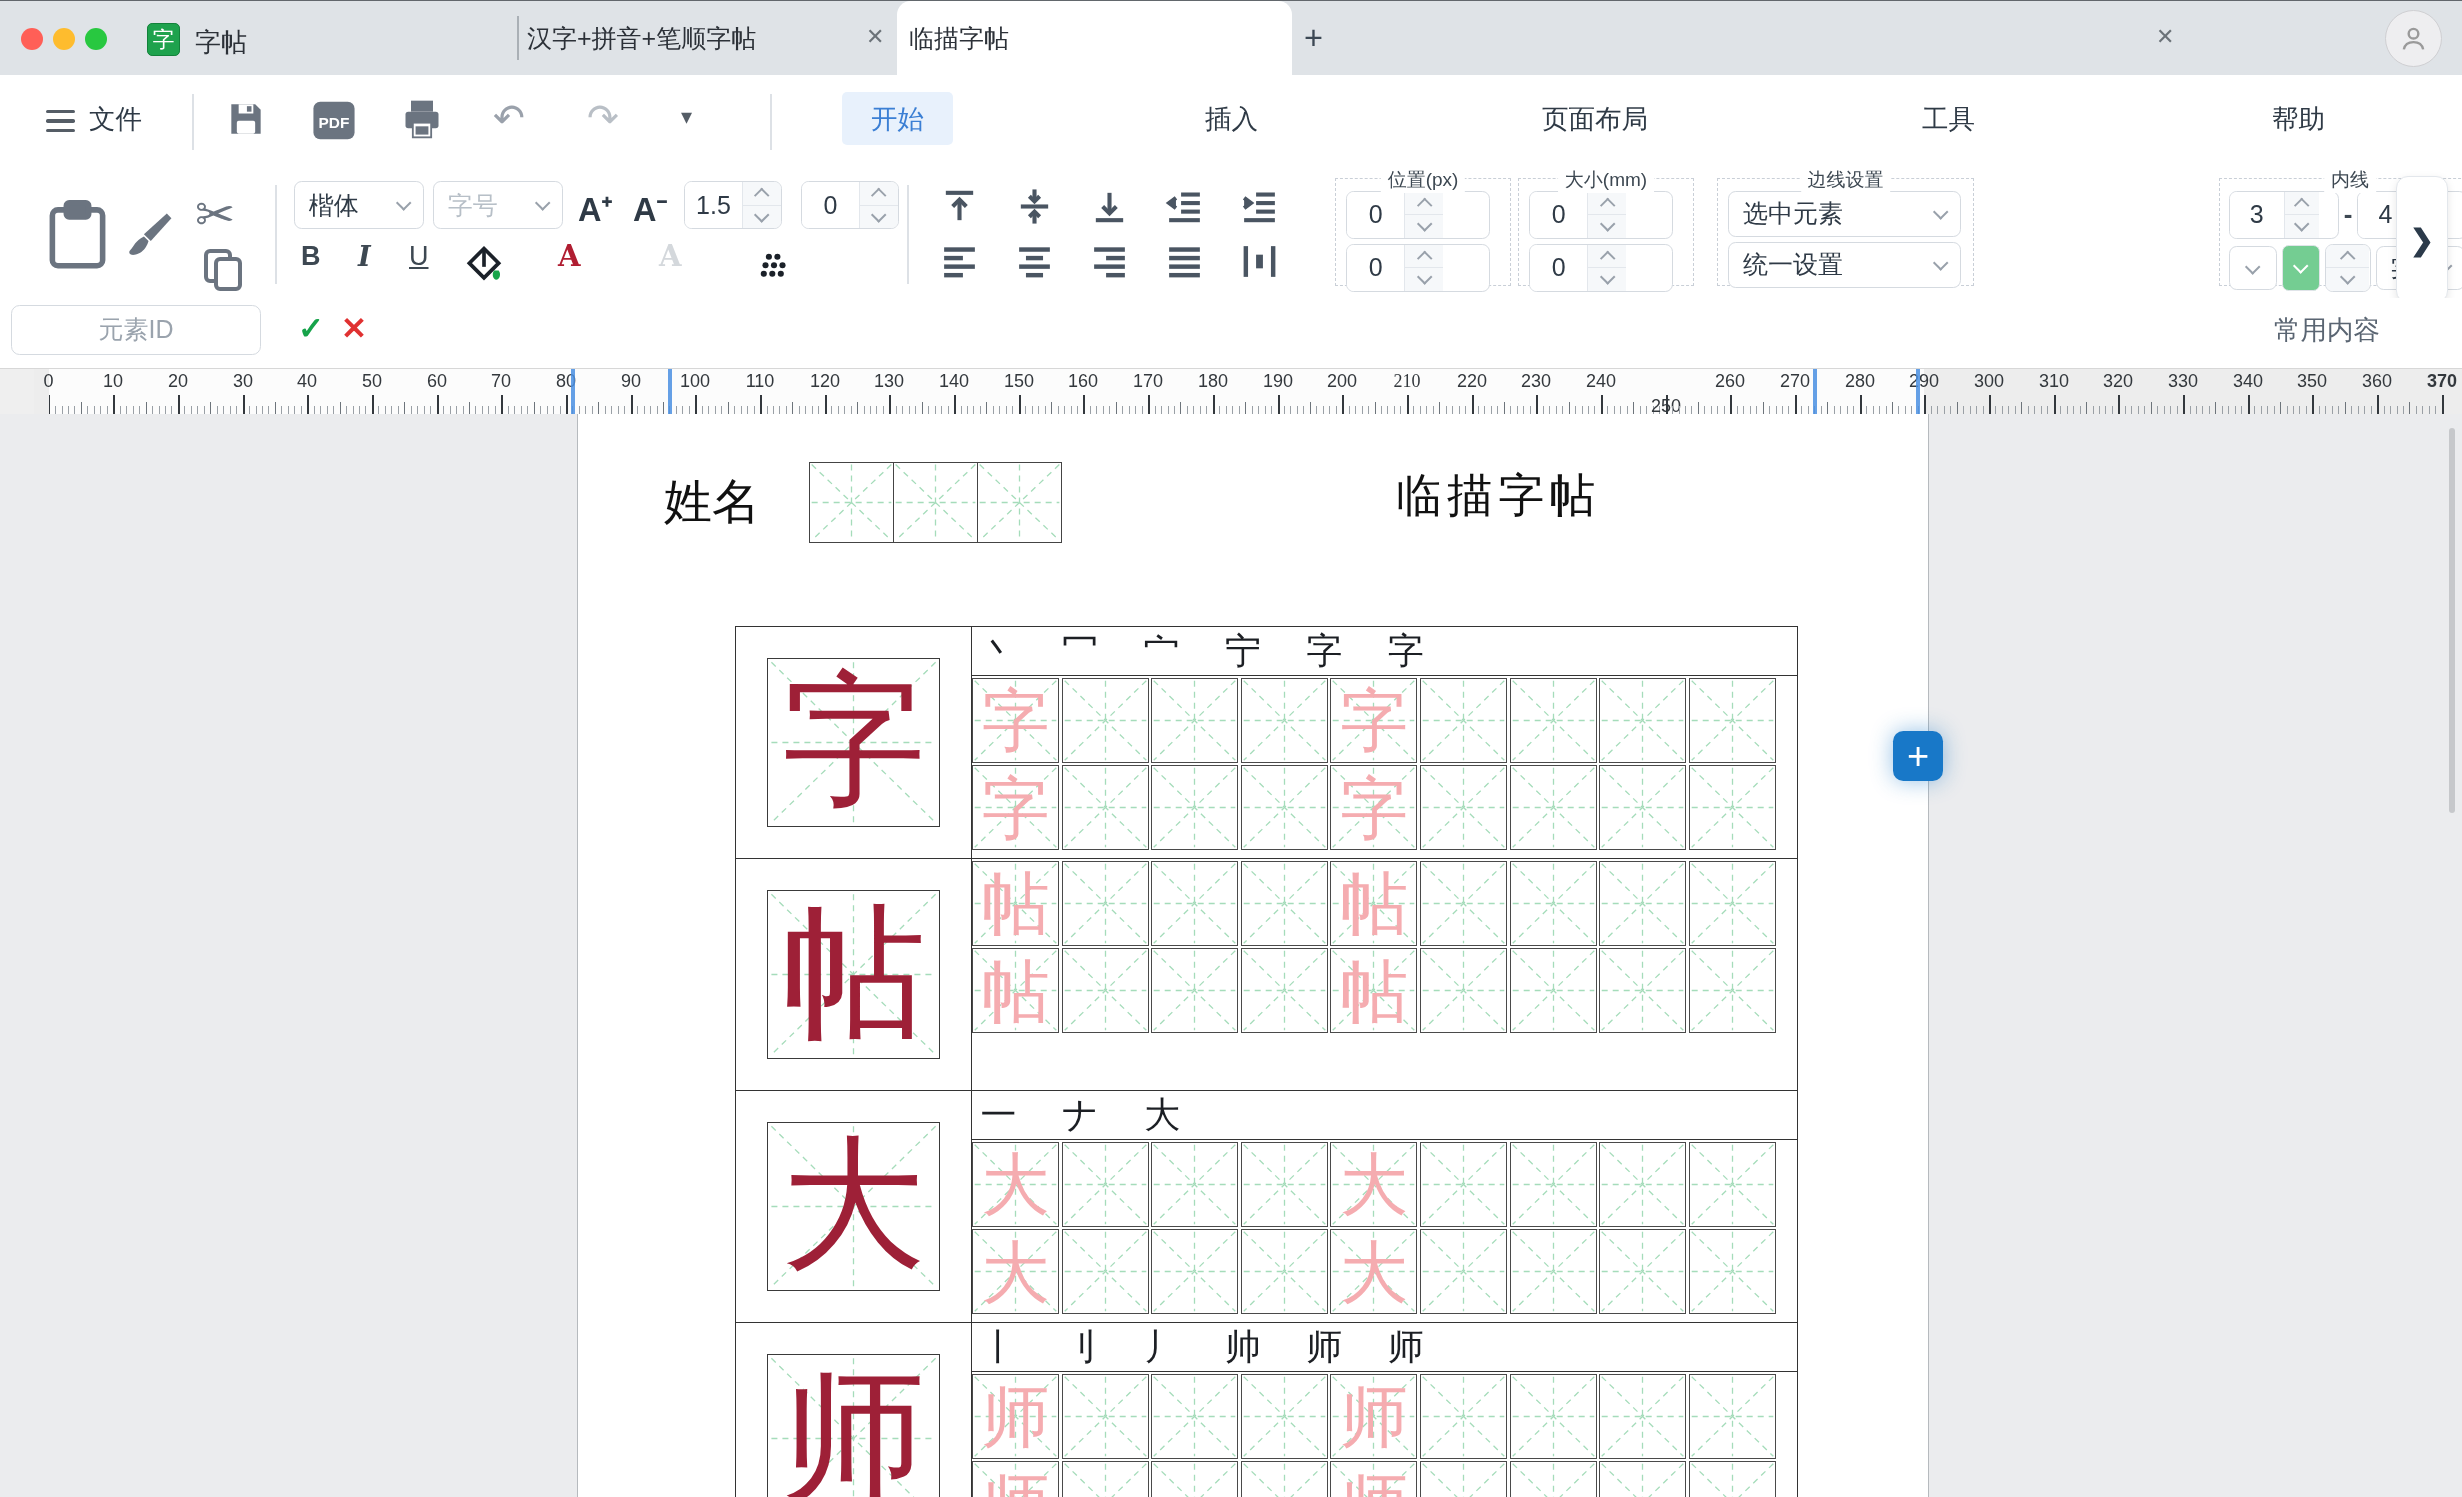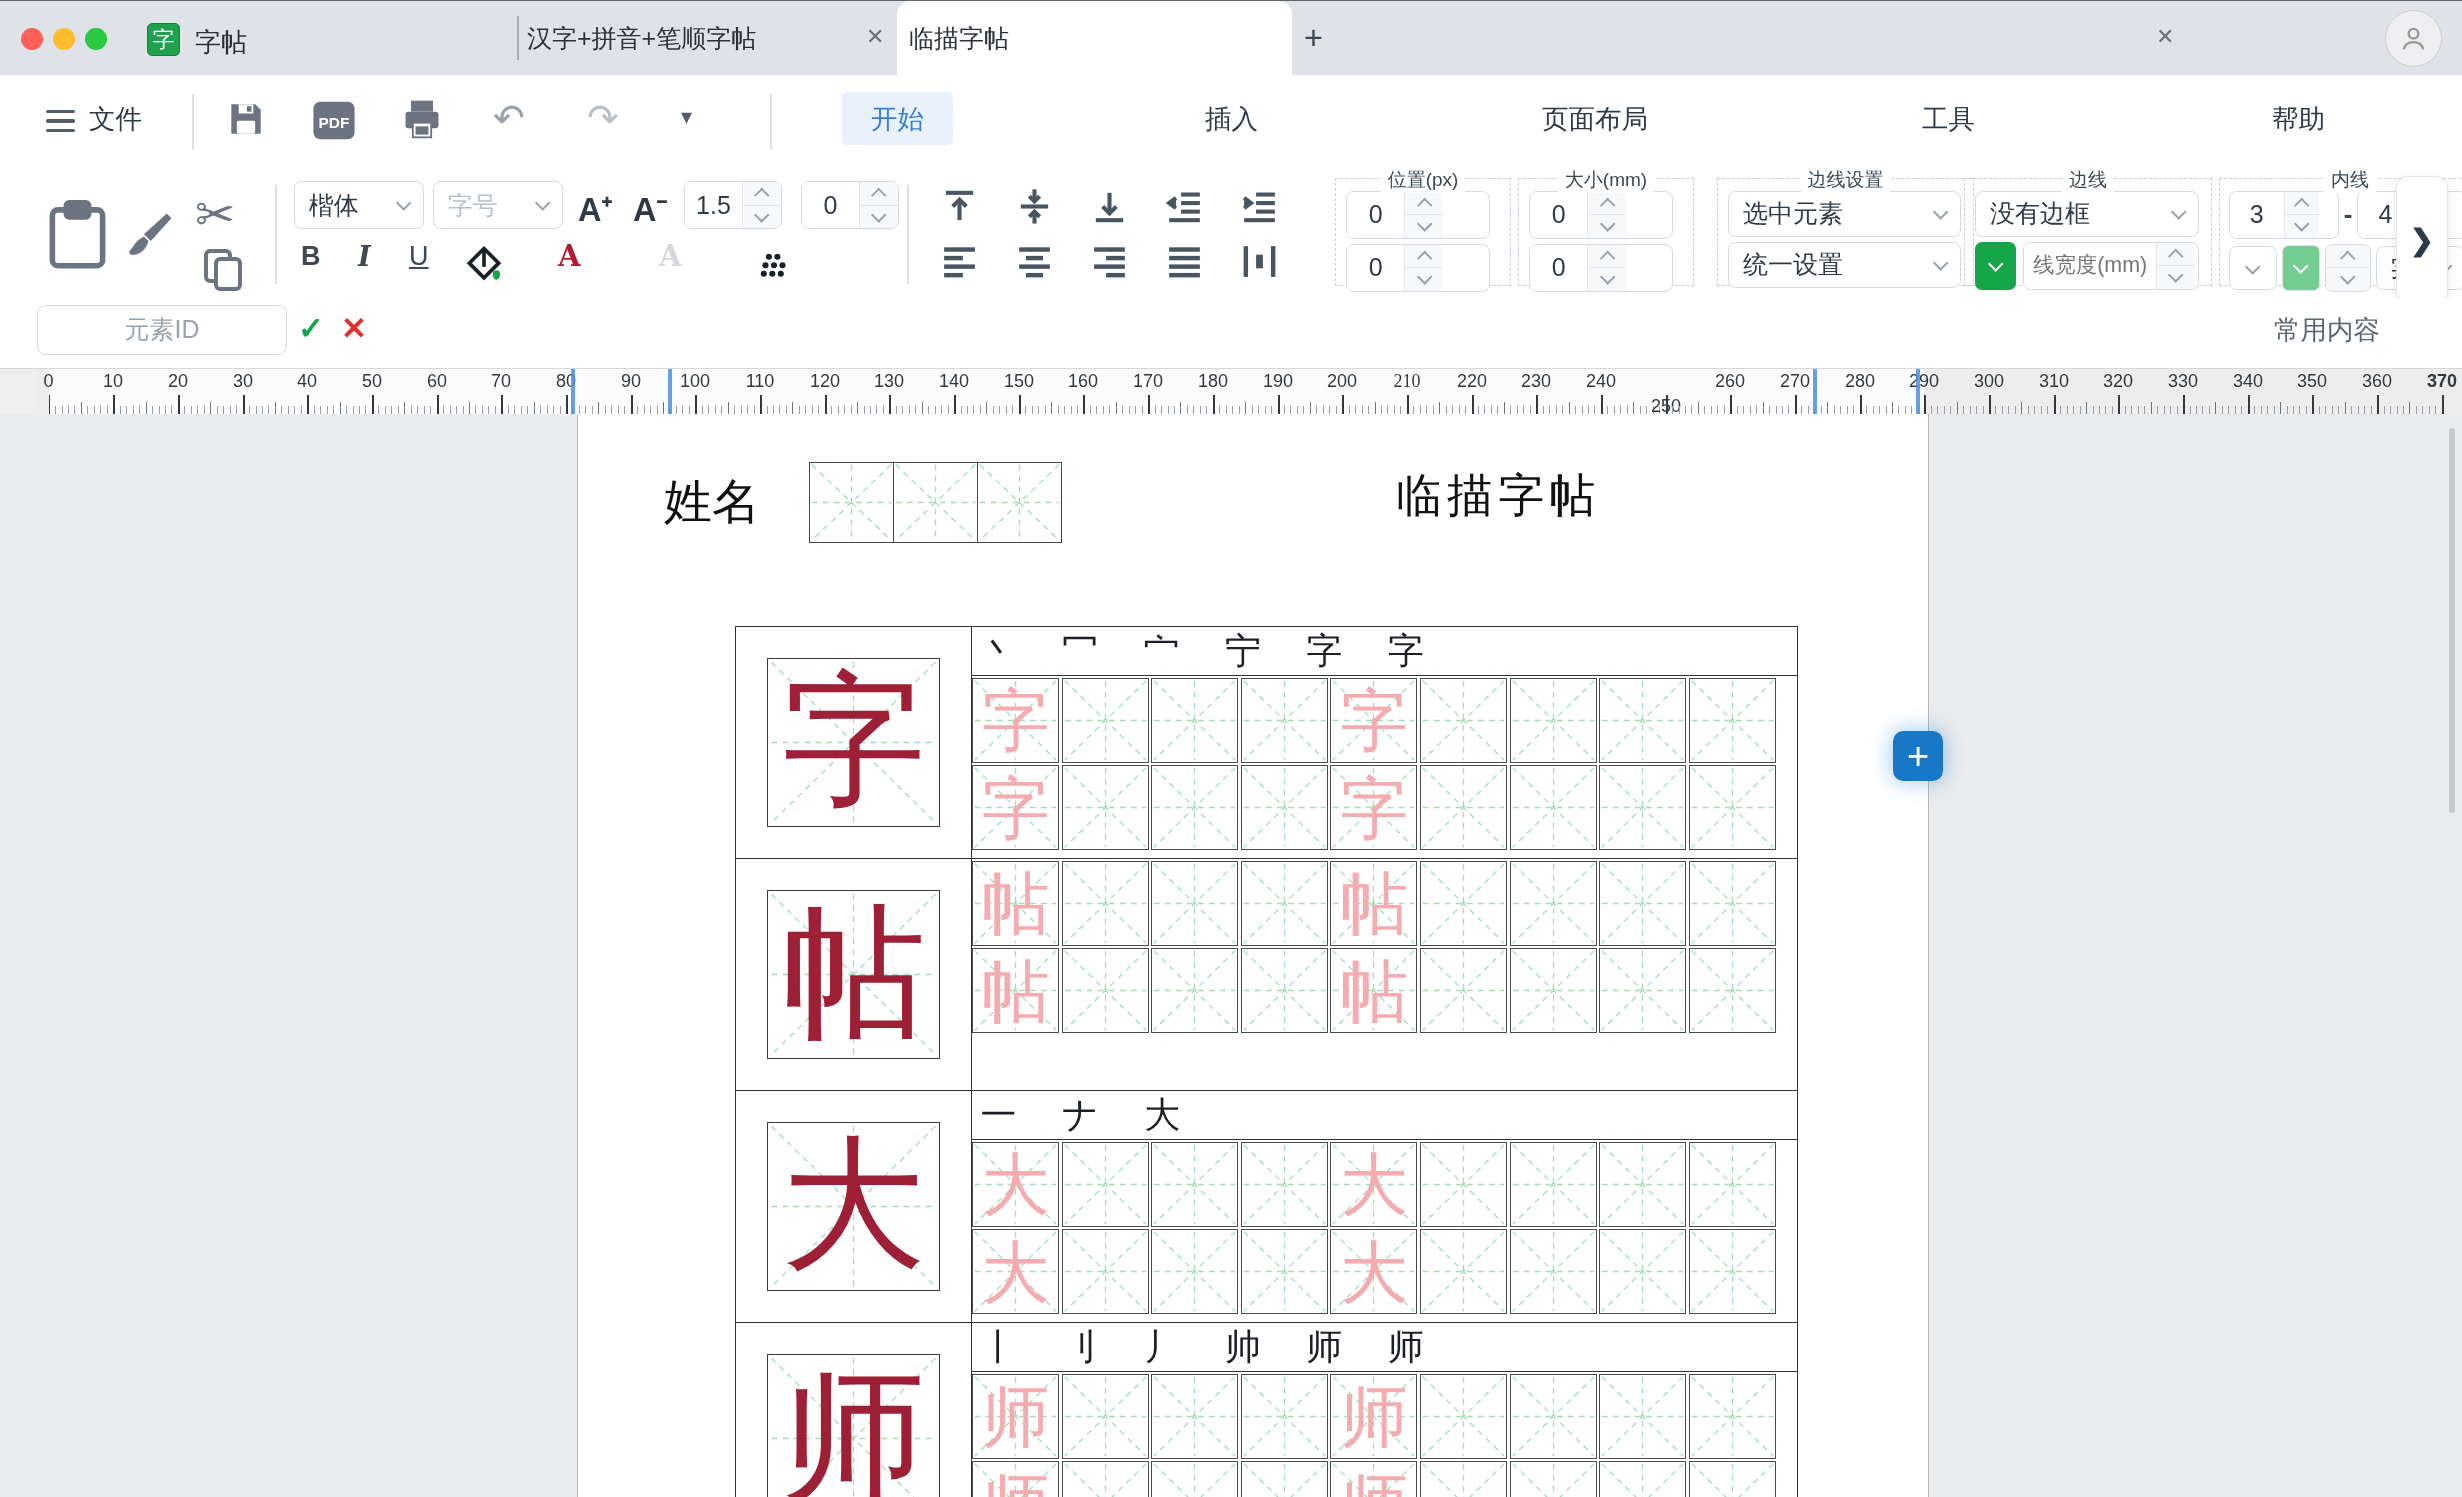--- a/index.html
+++ b/index.html
@@ -49,21 +49,21 @@
   .und-u{font-size:27px;text-decoration:underline;}
   .red-a{color:#b01d31;font-weight:bold;font-size:29px;font-family:"DejaVu Serif",serif;}
   .ghost-a{color:#d4d8dc;font-weight:bold;font-size:29px;font-family:"DejaVu Serif",serif;}
   .greenbtn{width:41px;height:48px;background:#17a54a;border-radius:6.8px;display:flex;align-items:center;justify-content:center;}
   .greenbtn .ch{border-color:#fff;}
   .greenbtn.lite{background:#74cd92;height:55px;width:36px;border:1.7px solid #e0e4e9;}
   .expand{position:absolute;left:2324px;top:5.1px;width:50px;height:125px;background:#fff;border:1.7px solid #e3e7ec;border-radius:12px;box-shadow:0 3.4px 8.6px rgba(0,0,0,.10);display:flex;align-items:center;justify-content:center;font-size:29px;color:#2b3a4a;font-weight:bold;}
 
   
   .contentbar{top:298px;height:70px;background:#fff;}
-  .idbtn{position:absolute;left:37px;top:6.8px;width:250px;height:50px;border:1.7px solid #d5dae0;border-radius:8.6px;display:flex;align-items:center;justify-content:center;font-size:25px;color:#9aa3ad;background:#fff;box-sizing:border-box;}
+  .idbtn{position:absolute;left:11px;top:6.8px;width:250px;height:50px;border:1.7px solid #d5dae0;border-radius:8.6px;display:flex;align-items:center;justify-content:center;font-size:25px;color:#9aa3ad;background:#fff;box-sizing:border-box;}
   .okmark{position:absolute;left:298px;top:12px;font-size:31px;color:#16a34a;font-weight:bold;}
   .xmark{position:absolute;left:341px;top:12px;font-size:31px;color:#e03131;font-weight:bold;}
   .cinput{position:absolute;left:376px;top:3.4px;width:1882px;height:55px;border:1.7px solid #d5dae0;border-radius:8.6px;font-size:26px;padding:0 20.5px;box-sizing:border-box;font-family:inherit;color:#2f3a46;outline:none;}
   .cinput::placeholder{color:#b7bfc7;}
   .common{position:absolute;left:2274px;top:13.7px;font-size:26.5px;color:#5a6572;}
 
   
   .hruler{top:368px;height:46px;background:#f7f7f7;border-top:0.9px solid #d7d7d7;border-bottom:0.9px solid #c3c3c3;}
   .hr-corner{position:absolute;left:0;top:0;width:34px;height:100%;background:#efefef;border-right:0.9px solid #cfcfcf;}
   .hr-track{position:absolute;left:34px;right:0;top:0;bottom:0;overflow:hidden;background:#fcfcfc;}
@@ -379,43 +379,20 @@
     <div class="sel" style="width:233px;height:46px;margin-bottom:5.1px">
       <span>选中元素</span>
         <i class="ch dn"></i>
     </div>
     <div class="sel" style="width:233px;height:46px">
       <span>统一设置</span>
         <i class="ch dn"></i>
     </div>
   </div>
 
-  <div class="fgroup" style="left:1964px;width:248px">
-    <span class="flegend">边线</span>
-    <div class="sel" style="width:224px;height:46px;margin-bottom:5.1px">
-      <span>没有边框</span>
-        <i class="ch dn"></i>
-    </div>
-    <div style="display:flex;gap:6.8px;align-items:center">
-      <div class="greenbtn">
-          <i class="ch dn"></i>
-        </div>
-      <div class="spin" style="width:176px">
-        <input class="spin-val" style="width: 128px; font-size: 21.4px; color: rgb(183, 191, 199);" readonly="" placeholder="线宽度(mm)">
-        <div class="spin-btns">
-            <div class="sb">
-              <i class="ch up"></i>
-            </div>
-            <div class="sb">
-              <i class="ch dn"></i>
-            </div>
-          </div>
-      </div>
-    </div>
-  </div>
 
   <div class="fgroup" style="left:2219px;width:262px;padding:12px 8.6px 6.8px 8.6px">
     <span class="flegend">内线</span>
     <div style="display:flex;align-items:center;gap:5.1px;margin-bottom:5.1px">
       <div class="spin" style="width:110px">
         <input class="spin-val" style="width: 50px;" readonly="" value="3">
         <div class="spin-btns" style="width:34px">
             <div class="sb">
               <i class="ch up"></i>
             </div>

